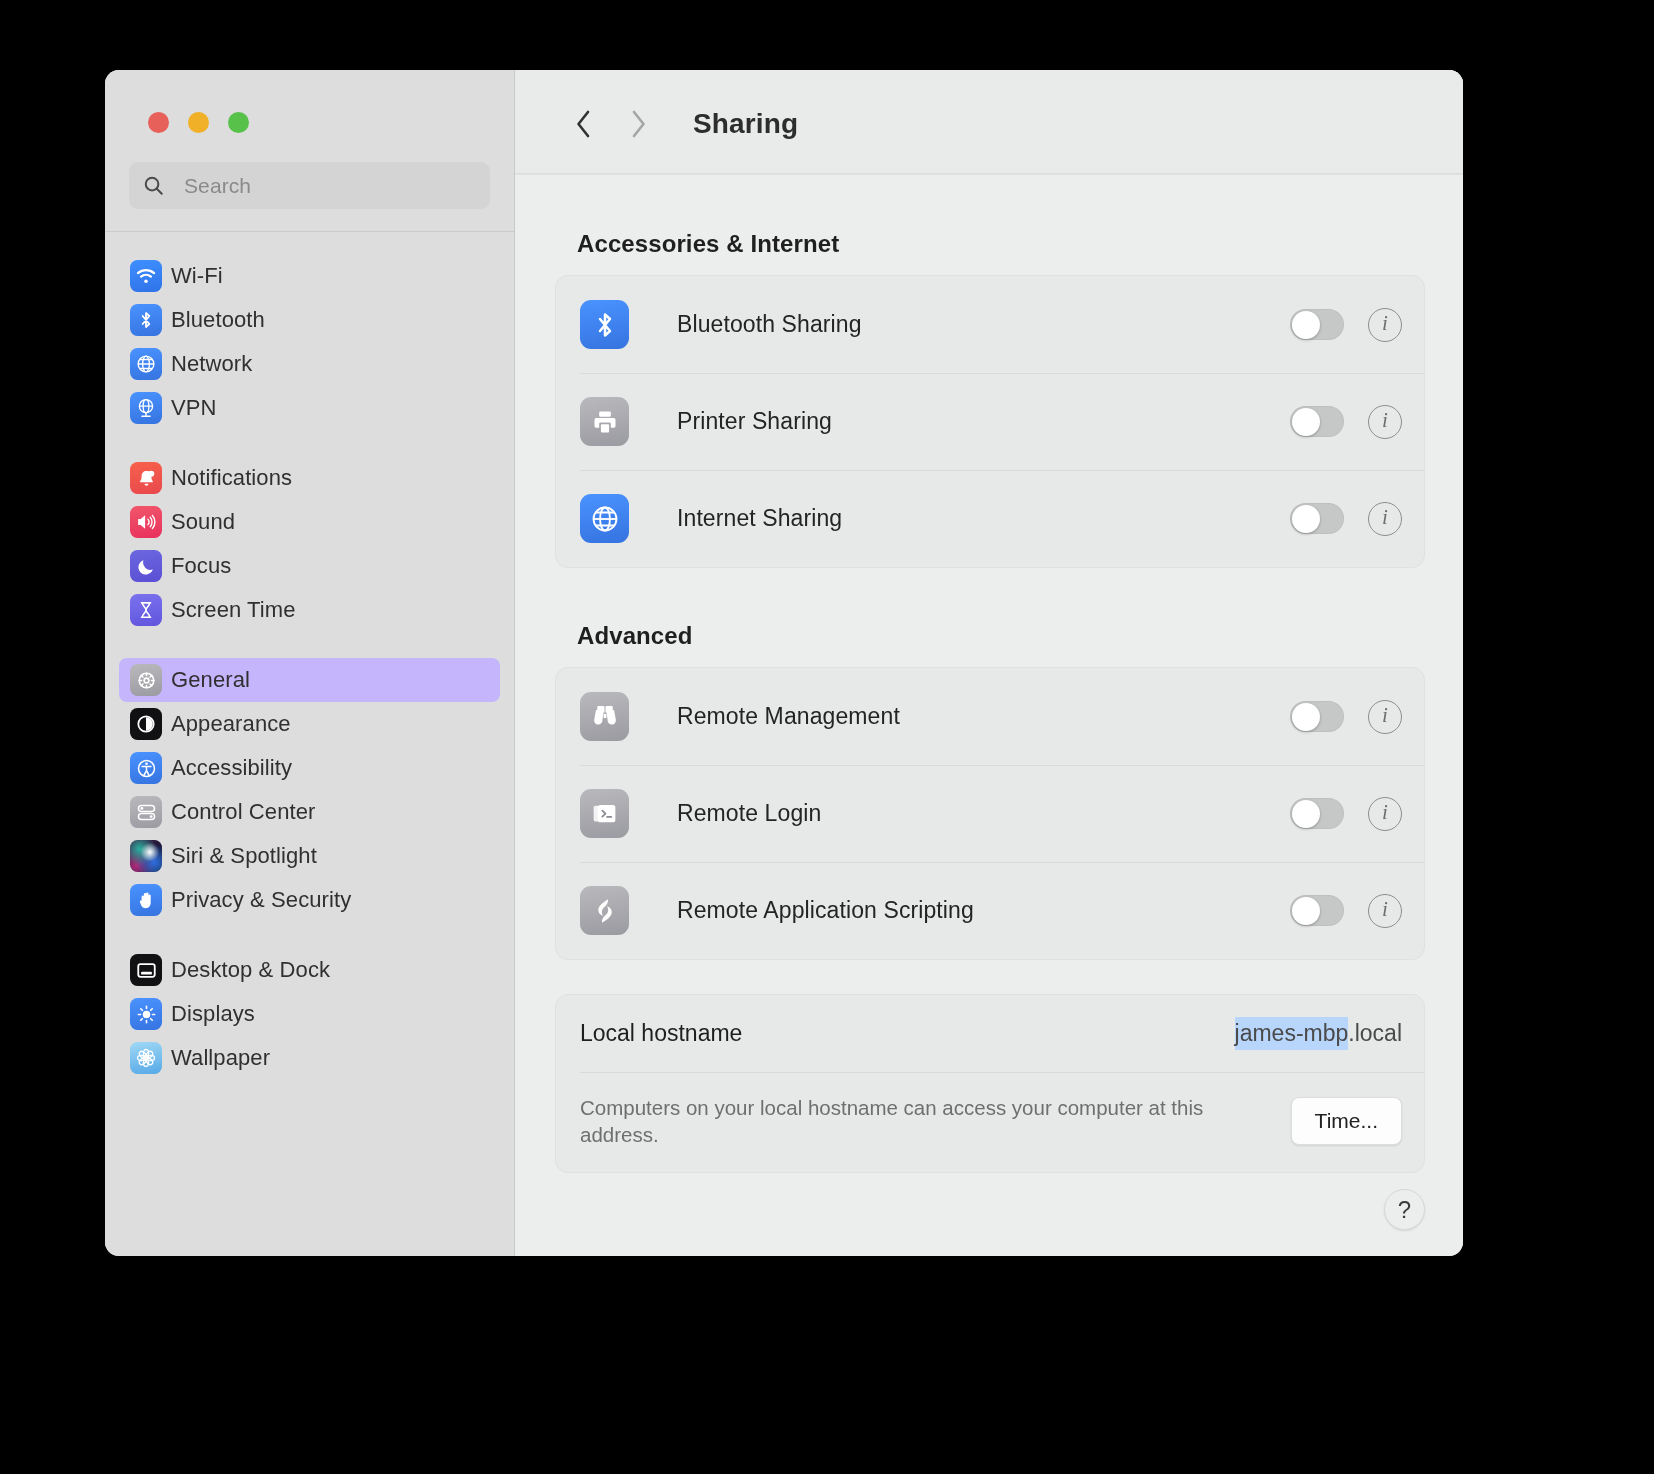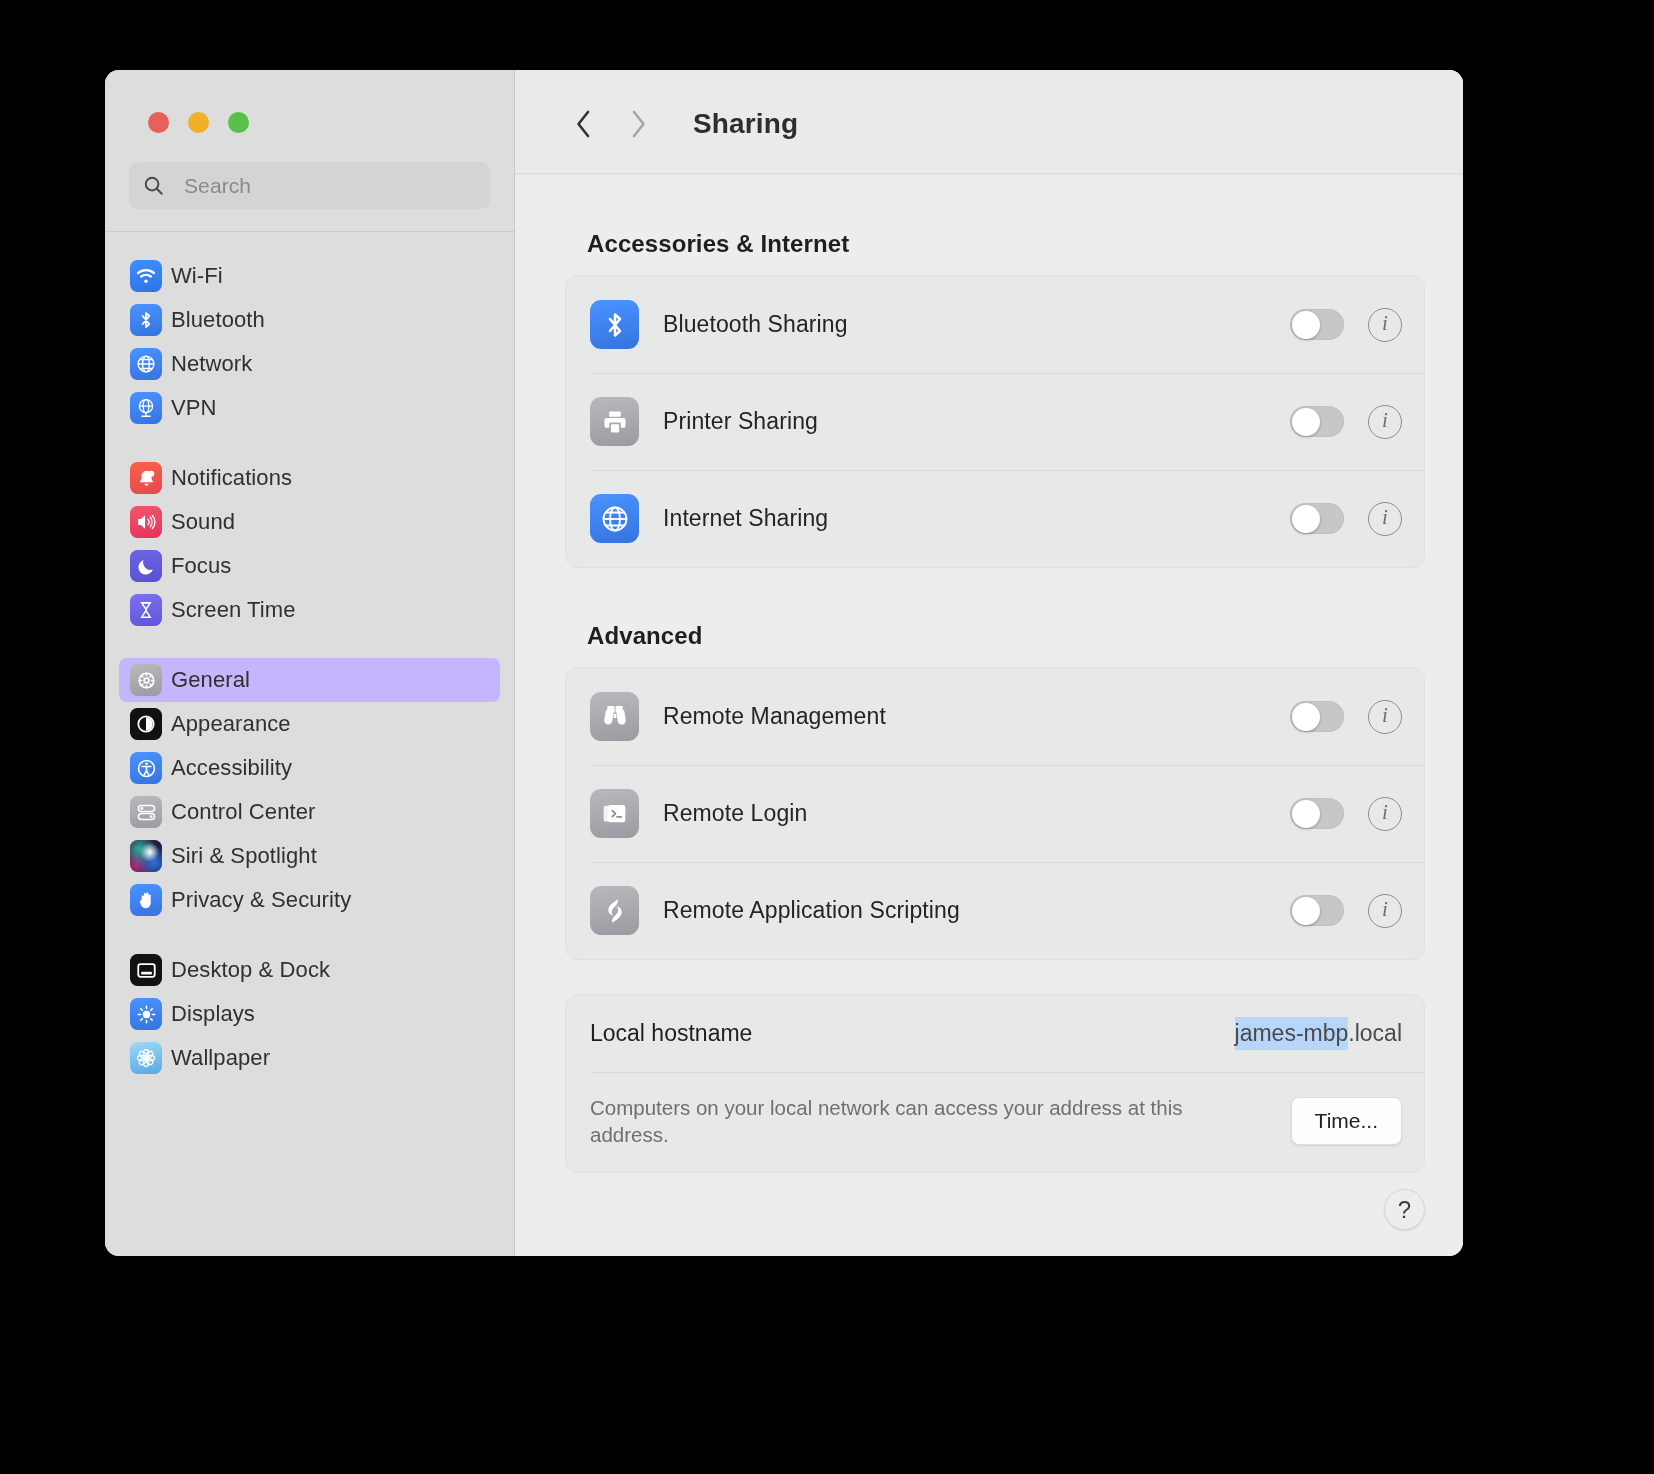--- a/index.html
+++ b/index.html
@@ -152,21 +152,21 @@
     font-size: 28px;
     font-weight: bold;
     color: #2d2d2d;
     margin-left: 28px;
     letter-spacing: .15px;
   }
 
   #content {
     flex: 1;
     overflow: hidden;
-    padding: 0 38px 0 50px;
+    padding: 0 38px 0 40px;
     position: relative;
   }
 
   .section-title {
     font-size: 24px;
     font-weight: bold;
     color: #1f1f1f;
     margin: 54px 0 17px 22px;
     letter-spacing: .1px;
   }
@@ -177,20 +177,21 @@
     border: 1px solid #dfe1e0;
     border-radius: 13px;
   }
 
   .row {
     display: flex;
     align-items: center;
     height: 97px;
     padding: 0 0 0 24px;
     position: relative;
+    gap: 24px;
   }
   .row + .row::before {
     content: "";
     position: absolute;
     left: 24px; right: 0; top: 0;
     height: 1px;
     background: #d8dad9;
   }
 
   .row-icon {
@@ -653,21 +654,21 @@
 
       </div>
 
       <div class="card" id="hostname-card">
         <div class="host-row">
           <span class="host-label">Local hostname</span>
           <span class="host-value"><span class="sel">james-mbp</span><span>.local</span></span>
         </div>
         <div class="host-sep"></div>
         <div class="host-desc-row">
-          <span class="host-desc">Computers on your local network can access your address at this address.</span>
+          <span class="host-desc">Computers on your local hostname can access your computer at this address.</span>
           <span class="edit-btn">Time...</span>
         </div>
       </div>
 
       <div id="help-btn">?</div>
     </div>
 
   </div>
 </div>
 

